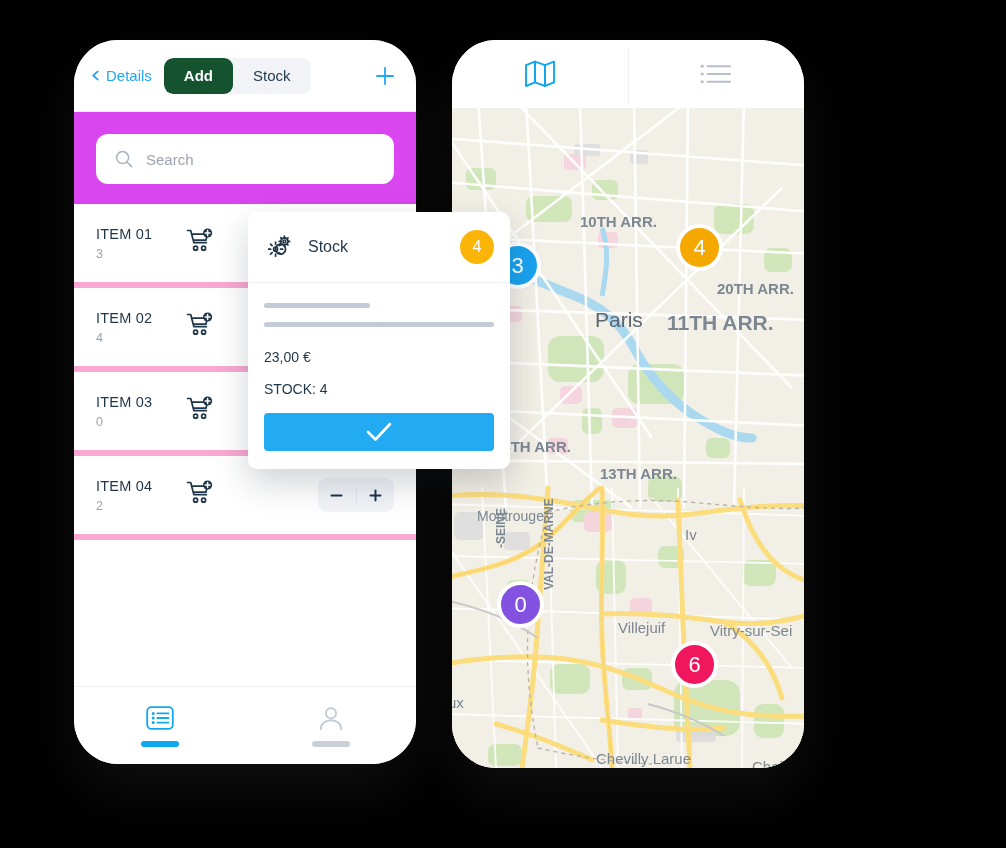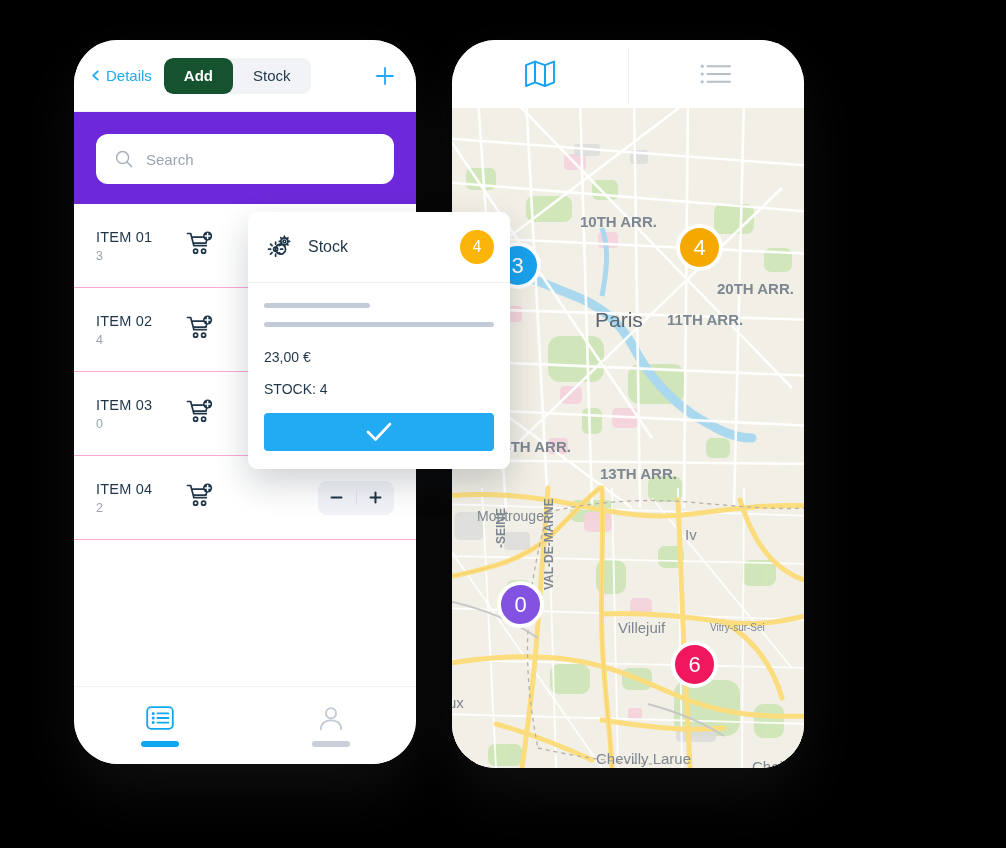--- a/index.html
+++ b/index.html
@@ -92,21 +92,21 @@
 
   .plus-btn {
     margin-left: auto;
     width: 30px; height: 30px;
     display: flex; align-items: center; justify-content: center;
     cursor: pointer;
   }
 
   
   .l-searchzone {
-    background: #6d28d9;
+    background: #d946ef;
     padding: 22px 22px 20px 22px;
   }
   .searchbox {
     background: #ffffff;
     border-radius: 12px;
     height: 50px;
     display: flex;
     align-items: center;
     gap: 12px;
     padding: 0 18px;
@@ -117,21 +117,21 @@
     font-size: 15px;
   }
 
   
   .l-list { background: #ffffff; }
   .row {
     display: flex;
     align-items: center;
     height: 84px;
     padding: 0 22px;
-    border-bottom: 1px solid #f9a8d4;
+    border-bottom: 6px solid #f9a8d4;
   }
   .row-texts { width: 78px; flex: 0 0 auto; }
   .row-title {
     font-size: 14.5px;
     color: #1f3548;
     letter-spacing: .2px;
     line-height: 1.25;
   }
   .row-qty {
     font-size: 12.5px;
@@ -622,28 +622,28 @@
         <g stroke="#c8c8c8" stroke-width="2" fill="none">
           <path d="M-8 492 C 30 500, 60 512, 86 530"></path>
           <path d="M196 596 C 226 604, 250 614, 272 628"></path>
         </g>
       </svg>
 
       <div class="maplabel" style="left:128px; top:105px; font-size:15px; font-weight:bold;">10TH ARR.</div>
       <div class="maplabel" style="left:-2px; top:150px; font-size:15px; font-weight:bold;">8TH</div>
       <div class="maplabel" style="left:265px; top:172px; font-size:15px; font-weight:bold;">20TH ARR.</div>
       <div class="maplabel" style="left:143px; top:200px; font-size:21px; color:#5c6670;">Paris</div>
-      <div class="maplabel" style="left:215px; top:203px; font-size:15px; font-weight:bold;">11TH ARR.</div>
+      <div class="maplabel" style="left:215px; top:203px; font-size:21px; font-weight:bold;">11TH ARR.</div>
       <div class="maplabel" style="left:-8px; top:322px; font-size:15px; font-weight:bold;">ARR.</div>
       <div class="maplabel" style="left:42px; top:330px; font-size:15px; font-weight:bold;">14TH ARR.</div>
       <div class="maplabel" style="left:148px; top:357px; font-size:15px; font-weight:bold;">13TH ARR.</div>
       <div class="maplabel" style="left:25px; top:400px; font-size:14px;">Montrouge</div>
       <div class="maplabel" style="left:233px; top:418px; font-size:15px;">Iv</div>
       <div class="maplabel" style="left:166px; top:511px; font-size:15px;">Villejuif</div>
-      <div class="maplabel" style="left:258px; top:514px; font-size:10px;">Vitry-sur-Sei</div>
+      <div class="maplabel" style="left:258px; top:514px; font-size:15px;">Vitry-sur-Sei</div>
       <div class="maplabel" style="left:-4px; top:586px; font-size:15px;">ux</div>
       <div class="maplabel" style="left:144px; top:642px; font-size:15px;">Chevilly Larue</div>
       <div class="maplabel" style="left:258px; top:659px; font-size:15px;">Thiais</div>
       <div class="maplabel" style="left:300px; top:650px; font-size:15px;">Choisy</div>
 
       <div class="maplabel" style="left:42px; top:440px; font-size:12px; font-weight:bold; transform:rotate(-90deg); transform-origin:left top;">-SEINE</div>
       <div class="maplabel" style="left:90px; top:482px; font-size:12px; font-weight:bold; transform:rotate(-90deg); transform-origin:left top;">VAL-DE-MARNE</div>
 
       <div class="marker" style="left:42px; top:134px; width:47px; height:47px; background:#1aa3ef;">3</div>
       <div class="marker" style="left:224px; top:116px; width:47px; height:47px; background:#f5a800;">4</div>

